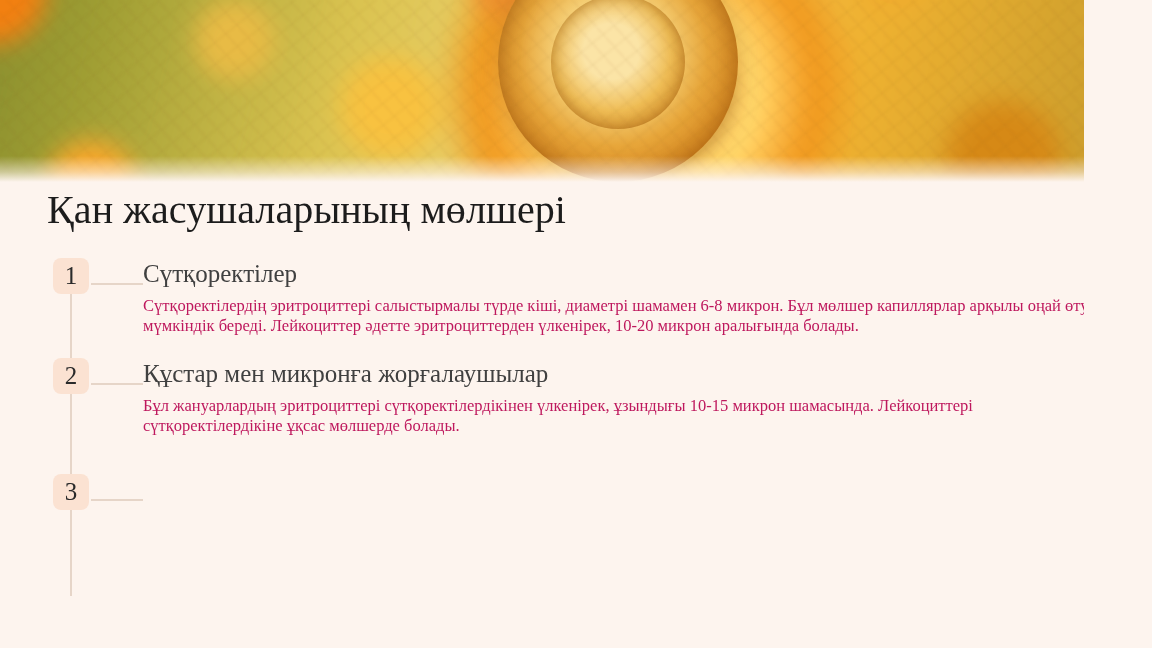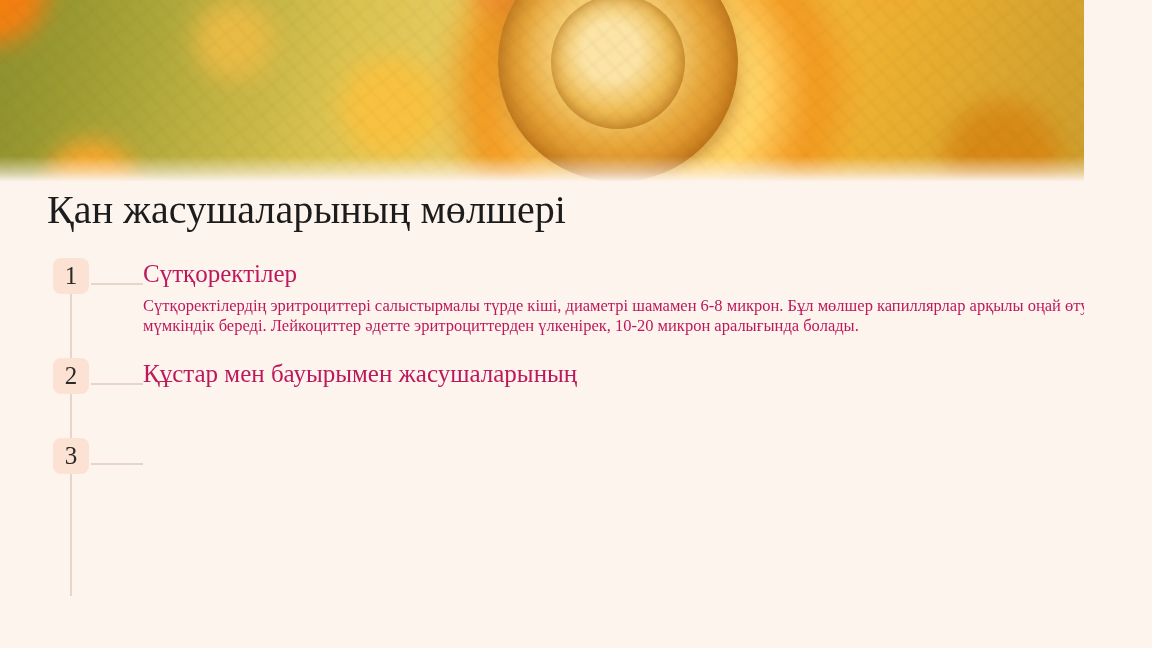--- a/index.html
+++ b/index.html
@@ -174,21 +174,21 @@
   }
 
   .step-body {
     flex: 1 1 auto;
     padding-top: 0;
   }
 
   .step-heading {
     font-size: 25px;
     line-height: 31px;
-    color: #be185d;
+    color: #404040;
     font-weight: normal;
     margin-bottom: 7px;
   }
 
   .step-text {
     font-size: 16.5px;
     line-height: 20px;
     color: #be185d;
     max-width: 990px;
   }
@@ -223,21 +223,22 @@
         <div class="step-text">Сүтқоректілердің эритроциттері салыстырмалы түрде кіші, диаметрі шамамен 6-8 микрон. Бұл мөлшер капиллярлар арқылы оңай өтуге мүмкіндік береді. Лейкоциттер әдетте эритроциттерден үлкенірек, 10-20 микрон аралығында болады.</div>
       </div>
     </div>
 
     <div class="step step-2">
       <div class="marker">
         <div class="badge">2</div>
         <div class="connector"></div>
       </div>
       <div class="step-body">
-        <div class="step-heading">Құстар мен бауырымен жасушаларының</div>
+        <div class="step-heading">Құстар мен микронға жорғалаушылар</div>
+        <div class="step-text">Бұл жануарлардың эритроциттері сүтқоректілердікінен үлкенірек, ұзындығы 10-15 микрон шамасында. Лейкоциттері сүтқоректілердікіне ұқсас мөлшерде болады.</div>
       </div>
     </div>
 
     <div class="step step-3">
       <div class="marker">
         <div class="badge">3</div>
         <div class="connector"></div>
       </div>
       <div class="step-body">
       </div>

